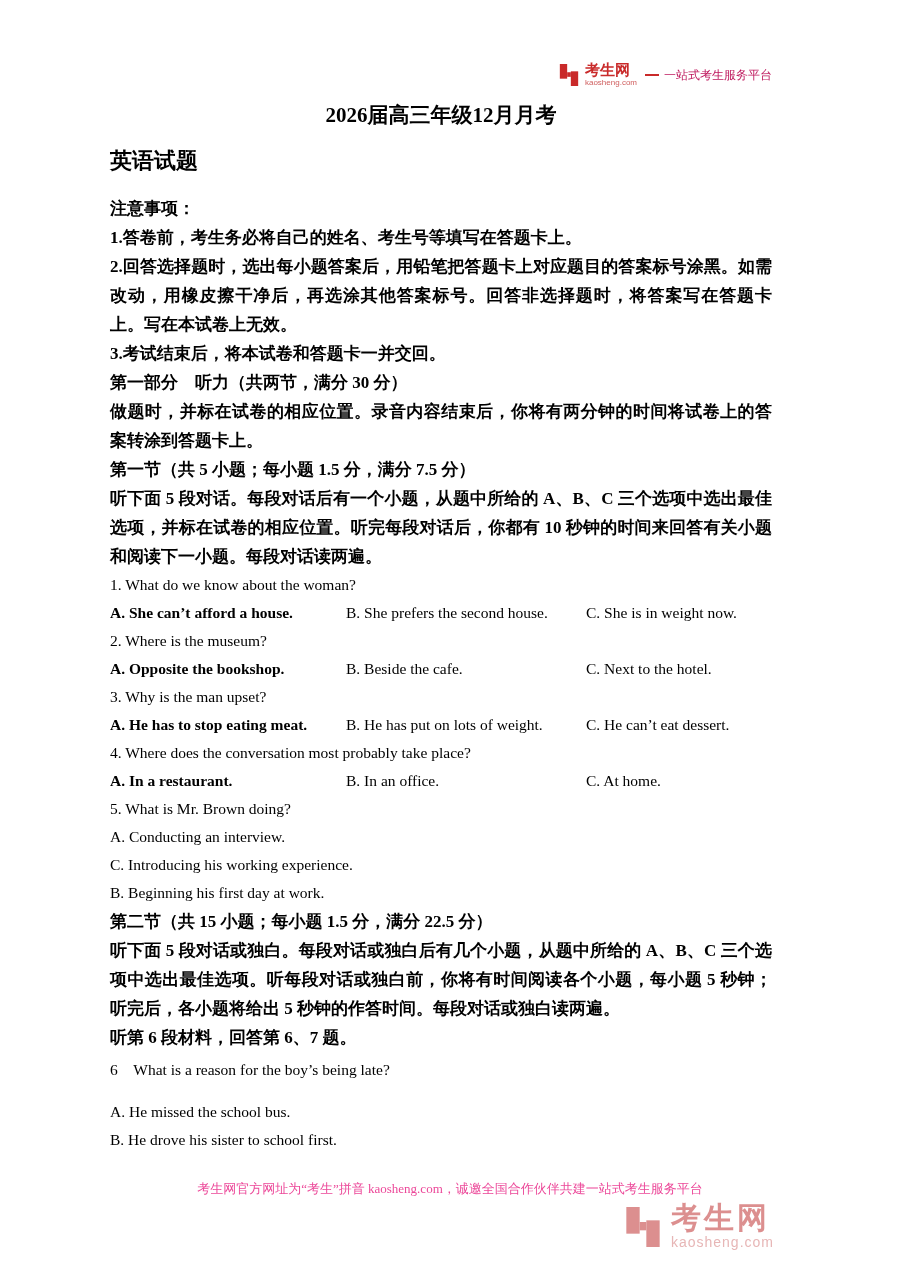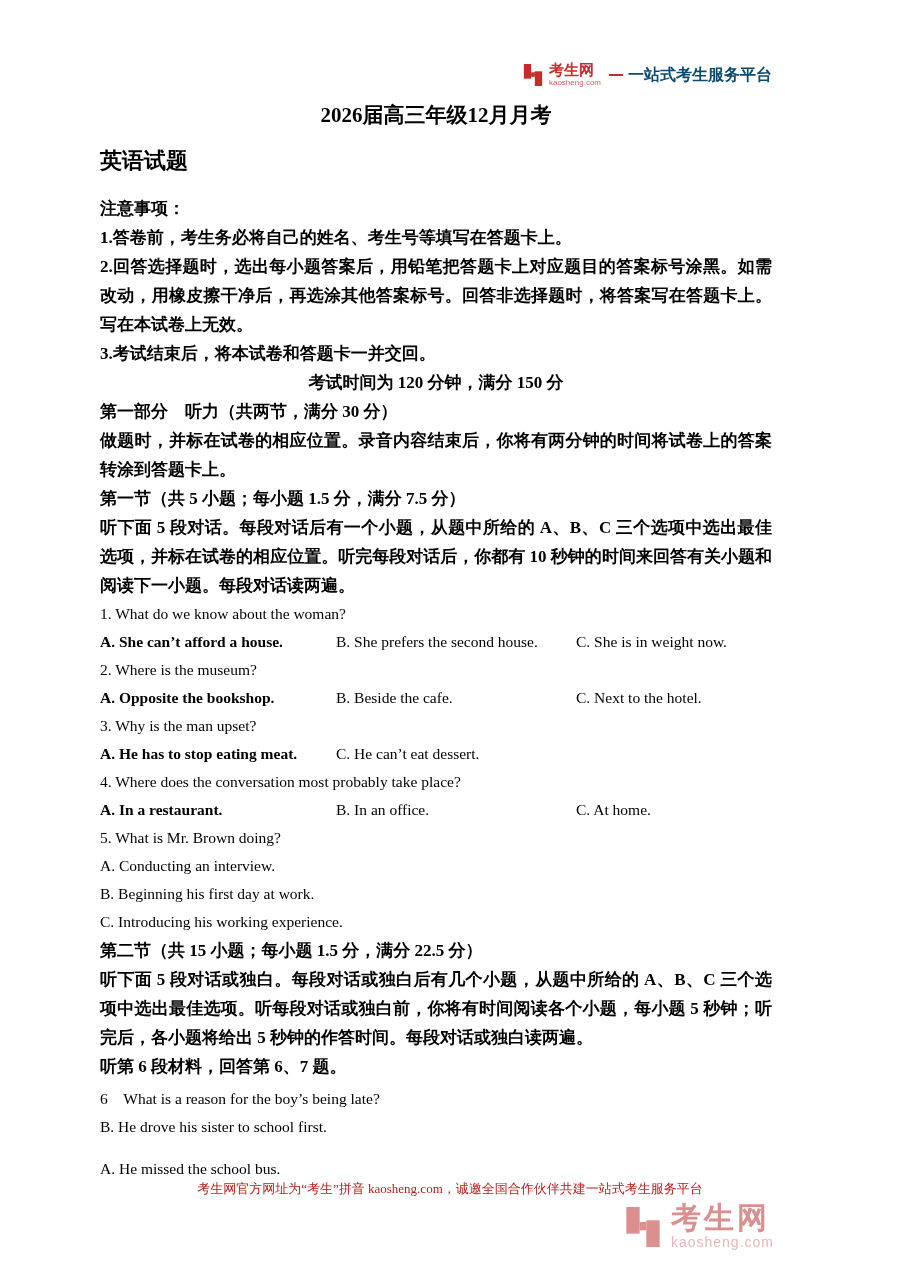--- a/index.html
+++ b/index.html
@@ -7,21 +7,21 @@
   .page {
     position: relative;
     width: 808px;
     height: 1273px;
     margin: 0 auto;
     background: #ffffff;
     color: #000000;
     font-family: "Liberation Serif", "DejaVu Serif", serif;
     overflow: hidden;
   }
-  .content { padding: 100px 82px 0 54px; }
+  .content { padding: 100px 82px 0 54px; margin-left: 10px; }
 
   .title { margin: 0; font-size: 21px; line-height: 30px; text-align: center; font-weight: bold; }
   .subtitle { margin: 16px 0 0 0; font-size: 22px; line-height: 30px; font-weight: bold; }
 
   .bold-line { font-weight: bold; font-size: 17px; line-height: 29px; text-align: justify; }
   .notice-heading { margin-top: 18px; text-align: left; }
   .centered { text-align: center; }
 
   .q-text { font-size: 15.5px; line-height: 28px; }
   .opts-row { display: flex; font-size: 15.5px; line-height: 28px; }
@@ -32,24 +32,24 @@
   .q6-block .q-text { margin-top: 4px; }
   .gap-top { margin-top: 14px; }
 
   
   .top-logo { position: absolute; top: 62px; right: 82px; display: flex; align-items: center; }
   .logo-icon { width: 22px; height: 24px; display: block; }
   .logo-text-block { margin-left: 5px; display: flex; flex-direction: column; justify-content: center; }
   .logo-name { color: #c92a2a; font-weight: bold; font-size: 15px; line-height: 16px; font-family: "Liberation Sans", sans-serif; }
   .logo-domain { color: #d06060; font-size: 8px; line-height: 9px; font-family: "Liberation Sans", sans-serif; }
   .tagline-dash { width: 14px; height: 2px; background: #c92a2a; margin: 0 5px 0 8px; }
-  .logo-tagline { color: #0c4a6e; font-size: 16px; line-height: 14px; font-weight: bold; font-family: "Liberation Sans", sans-serif; }
+  .logo-tagline { color: #be185d; font-size: 12px; line-height: 14px; font-weight: normal; font-family: "Liberation Sans", sans-serif; }
 
   
-  .footer { position: absolute; top: 1180px; left: 0; width: 100%; text-align: center; font-size: 13px; line-height: 18px; color: #b91c1c; }
+  .footer { position: absolute; top: 1180px; left: 0; width: 100%; text-align: center; font-size: 13px; line-height: 18px; color: #ec4899; }
 
   
   .watermark { position: absolute; top: 1202px; right: 80px; display: flex; align-items: center; }
   .wm-icon { width: 40px; height: 46px; display: block; }
   .wm-text-block { margin-left: 8px; display: flex; flex-direction: column; }
   .wm-name { color: #dc8f8f; font-size: 30px; line-height: 32px; font-weight: bold; letter-spacing: 3px; font-family: "Liberation Sans", sans-serif; }
   .wm-domain { color: #e7b6b6; font-size: 14px; line-height: 17px; letter-spacing: 1px; font-family: "Liberation Sans", sans-serif; }
 </style>
 </head>
 <body>
@@ -71,21 +71,20 @@
   </div>
 
   <div class="content">
     <h1 class="title">2026届高三年级12月月考</h1>
     <h2 class="subtitle">英语试题</h2>
 
     <div class="bold-line notice-heading">注意事项：</div>
     <div class="bold-line">1.答卷前，考生务必将自己的姓名、考生号等填写在答题卡上。</div>
     <div class="bold-line">2.回答选择题时，选出每小题答案后，用铅笔把答题卡上对应题目的答案标号涂黑。如需改动，用橡皮擦干净后，再选涂其他答案标号。回答非选择题时，将答案写在答题卡上。写在本试卷上无效。</div>
     <div class="bold-line">3.考试结束后，将本试卷和答题卡一并交回。</div>
-    <div class="bold-line centered">考试时间为 120 分钟，满分 150 分</div>
 
     <div class="bold-line">第一部分　听力（共两节，满分 30 分）</div>
     <div class="bold-line">做题时，并标在试卷的相应位置。录音内容结束后，你将有两分钟的时间将试卷上的答案转涂到答题卡上。</div>
 
     <div class="bold-line">第一节（共 5 小题；每小题 1.5 分，满分 7.5 分）</div>
     <div class="bold-line">听下面 5 段对话。每段对话后有一个小题，从题中所给的 A、B、C 三个选项中选出最佳选项，并标在试卷的相应位置。听完每段对话后，你都有 10 秒钟的时间来回答有关小题和阅读下一小题。每段对话读两遍。</div>
 
     <div class="question">
       <div class="q-text">1. What do we know about the woman?</div>
       <div class="opts-row">
@@ -101,48 +100,49 @@
         <span class="opt-a">A. Opposite the bookshop.</span>
         <span class="opt-b">B. Beside the cafe.</span>
         <span class="opt-c">C. Next to the hotel.</span>
       </div>
     </div>
 
     <div class="question">
       <div class="q-text">3. Why is the man upset?</div>
       <div class="opts-row">
         <span class="opt-a">A. He has to stop eating meat.</span>
+        <span class="opt-b">B. He has put on lots of weight.</span>
         <span class="opt-c">C. He can’t eat dessert.</span>
       </div>
     </div>
 
     <div class="question">
       <div class="q-text">4. Where does the conversation most probably take place?</div>
       <div class="opts-row">
         <span class="opt-a">A. In a restaurant.</span>
         <span class="opt-b">B. In an office.</span>
         <span class="opt-c">C. At home.</span>
       </div>
     </div>
 
     <div class="question">
       <div class="q-text">5. What is Mr. Brown doing?</div>
       <div class="opt-line">A. Conducting an interview.</div>
+      <div class="opt-line">C. Introducing his working experience.</div>
       <div class="opt-line">B. Beginning his first day at work.</div>
-      <div class="opt-line">C. Introducing his working experience.</div>
     </div>
 
     <div class="bold-line">第二节（共 15 小题；每小题 1.5 分，满分 22.5 分）</div>
     <div class="bold-line">听下面 5 段对话或独白。每段对话或独白后有几个小题，从题中所给的 A、B、C 三个选项中选出最佳选项。听每段对话或独白前，你将有时间阅读各个小题，每小题 5 秒钟；听完后，各小题将给出 5 秒钟的作答时间。每段对话或独白读两遍。</div>
     <div class="bold-line">听第 6 段材料，回答第 6、7 题。</div>
 
     <div class="question q6-block">
       <div class="q-text">6　What is a reason for the boy’s being late?</div>
+      <div class="opt-line gap-top">A. He missed the school bus.</div>
       <div class="opt-line">B. He drove his sister to school first.</div>
-      <div class="opt-line gap-top">A. He missed the school bus.</div>
     </div>
   </div>
 
   <div class="footer">考生网官方网址为“考生”拼音 kaosheng.com，诚邀全国合作伙伴共建一站式考生服务平台</div>
 
   <div class="watermark">
     <svg class="wm-icon" viewBox="0 0 24 26">
       <rect x="2" y="1" width="8" height="16" fill="#dc8f8f"></rect>
       <rect x="10" y="10" width="4" height="5" fill="#dc8f8f"></rect>
       <rect x="14" y="9" width="8" height="16" fill="#dc8f8f"></rect>

